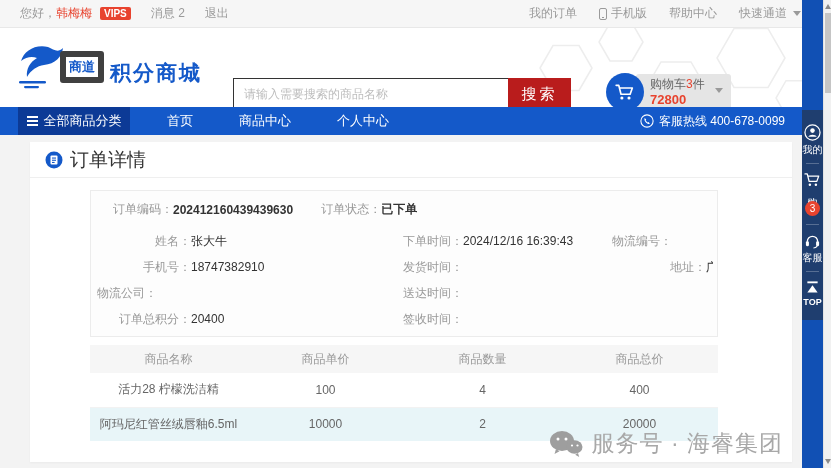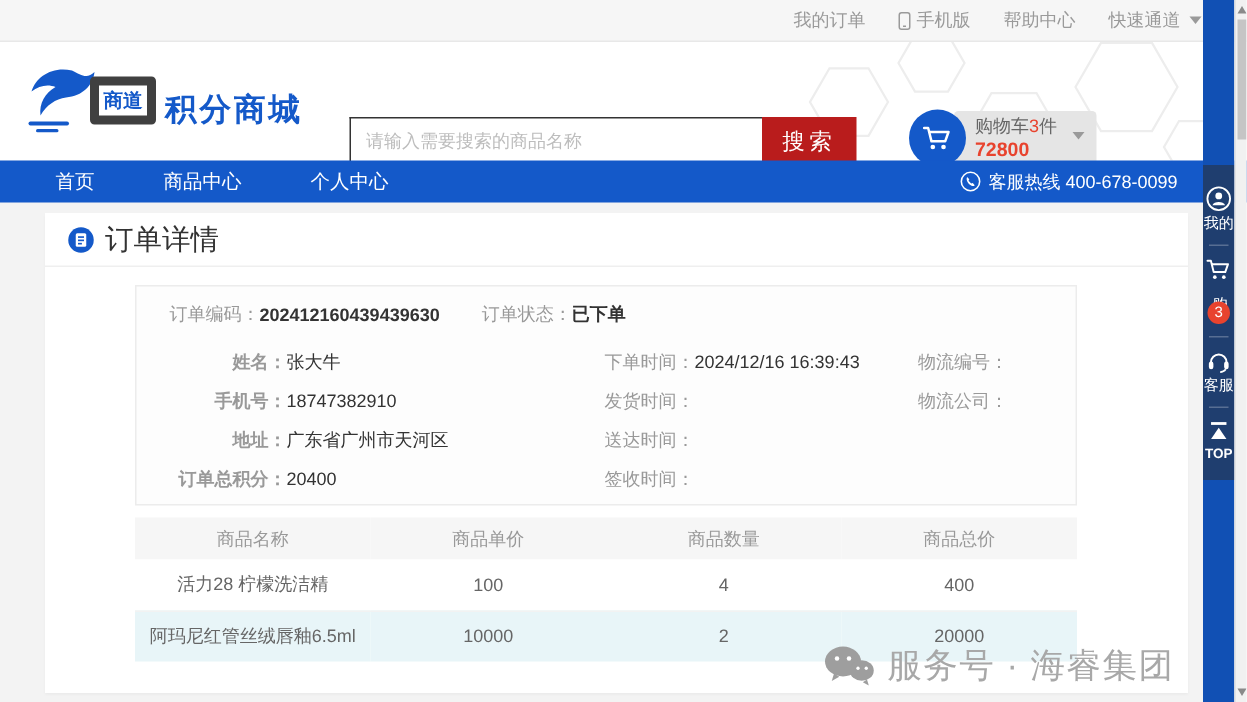--- a/index.html
+++ b/index.html
@@ -62,21 +62,21 @@
   .card-head{ height:36px; display:flex; align-items:center; gap:7px; padding:0 15px;
     border-bottom:1px solid #efefef; font-size:19px; color:#333;}
   .info-box{ margin:12px 0 0 60px; width:628px; border:1px solid #ececec; background:#fdfdfd;
     padding:10px 4px 4px; font-size:12px;}
   .code-row{ margin:0 0 10px 18px; display:flex; align-items:center;}
   .lblc{ color:#999; } .valb{ color:#333; font-weight:bold; }
   .code-row .status-grp{ margin-left:28px; }
   .igrid{ display:grid; grid-template-columns:290px 225px 1fr; }
   .igrid .cell{ line-height:26px; white-space:nowrap; overflow:hidden;}
   .lbl{ color:#999; display:inline-block; text-align:right; }
-  .w1{ width:96px;font-weight:bold; } .w2{ width:78px; } .w3{ padding-left:2px; }
+  .w1{ width:96px; } .w2{ width:78px; } .w3{ padding-left:2px; }
   .val{ color:#333; }
   
   .ptable{ margin:8px 0 0 60px; width:628px; border-collapse:collapse; font-size:12px; text-align:center;}
   .ptable th{ background:#f6f6f6; color:#999; font-weight:normal; height:28px;margin-top:21px;}
   .ptable td{ height:34px; color:#666; }
   .ptable tr.r0 td{ background:#fff; border-bottom:1px solid #f2f2f2;}
   .ptable tr.r1 td{ background:#e8f5f8; }
   
   .rail-strip{ position:absolute; top:0; right:8px; width:21px; height:468px; background:#1150b4; z-index:50;}
   .rail-panel{ position:absolute; top:110px; right:8px; width:21px; background:#1f3e6f; z-index:51;
@@ -97,20 +97,27 @@
   .sb-down{ bottom:4px; border-top:5px solid #8a8a8a; }
   .sb-thumb{ position:absolute; left:1px; top:13px; width:6px; height:80px; background:#c5c5c5; cursor:grab;}
   
   .watermark{ position:absolute; right:48px; bottom:9px; display:flex; align-items:center; gap:9px;
     color:#a8a8a8; font-size:23px; z-index:45; letter-spacing:1px;}
 </style>
 </head>
 <body>
 
 <div class="topbar">
+  <div class="grp-left">
+    <span>您好，</span>
+      <span class="uname">韩梅梅</span>
+    <span class="vip">VIPS</span>
+    <span class="tb-item">消息 2</span>
+    <span class="tb-item">退出</span>
+  </div>
   <div class="grp-right">
     <span class="tb-link">我的订单</span>
     <span class="tb-link">
         <i class="phone-glyph"></i>
         <span>手机版</span>
       </span>
     <span class="tb-link">帮助中心</span>
     <span class="tb-link">
         <span>快速通道</span>
         <i class="caret-down"></i>
@@ -154,20 +161,28 @@
     </div>
     <div class="cart-pill">
       <div class="cart-line1"><span>购物车</span><span class="red">3</span><span>件</span></div>
       <div class="cart-points">72800</div>
       <i class="caret-down cart-caret"></i>
     </div>
   </div>
 </div>
 
 <div class="nav">
+  <div class="all-cat">
+    <span class="burger">
+        <i></i>
+        <i></i>
+        <i></i>
+      </span>
+    <span>全部商品分类</span>
+  </div>
   <span class="nav-item n1">首页</span>
   <span class="nav-item n2">商品中心</span>
   <span class="nav-item n3">个人中心</span>
   <div class="hotline">
     <svg width="14" height="14" viewBox="0 0 16 16">
       <circle cx="8" cy="8" r="7" fill="none" stroke="#fff" stroke-width="1.2"></circle>
       <path d="M5.4 4.6 c-1.2 2.6 1 5.4 3.4 6.6 c1 .5 2 .3 2.4-.4 l-1.5-1.7 -1.2.5 -2-2.2 .6-1.2 z" fill="#fff"></path>
     </svg>
     <span>客服热线 400-678-0099</span>
   </div>
@@ -192,23 +207,23 @@
           <span class="valb">202412160439439630</span>
         <span class="status-grp"><span class="lblc">订单状态：</span><span class="valb">已下单</span></span>
       </div>
       <div class="igrid">
         <div class="cell"><span class="lbl w1">姓名：</span><span class="val">张大牛</span></div>
         <div class="cell"><span class="lbl w2">下单时间：</span><span class="val">2024/12/16 16:39:43</span></div>
         <div class="cell"><span class="lbl w3">物流编号：</span><span class="val"></span></div>
 
         <div class="cell"><span class="lbl w1">手机号：</span><span class="val">18747382910</span></div>
         <div class="cell"><span class="lbl w2">发货时间：</span><span class="val"></span></div>
+        <div class="cell"><span class="lbl w1">地址：</span><span class="val">广东省广州市天河区</span></div>
+
         <div class="cell"><span class="lbl w3">物流公司：</span><span class="val"></span></div>
-
-        <div class="cell"><span class="lbl w1">地址：</span><span class="val">广东省广州市天河区</span></div>
         <div class="cell"><span class="lbl w2">送达时间：</span><span class="val"></span></div>
         <div class="cell"></div>
 
         <div class="cell"><span class="lbl w1">订单总积分：</span><span class="val">20400</span></div>
         <div class="cell"><span class="lbl w2">签收时间：</span><span class="val"></span></div>
         <div class="cell"></div>
       </div>
     </div>
 
     <table class="ptable">

